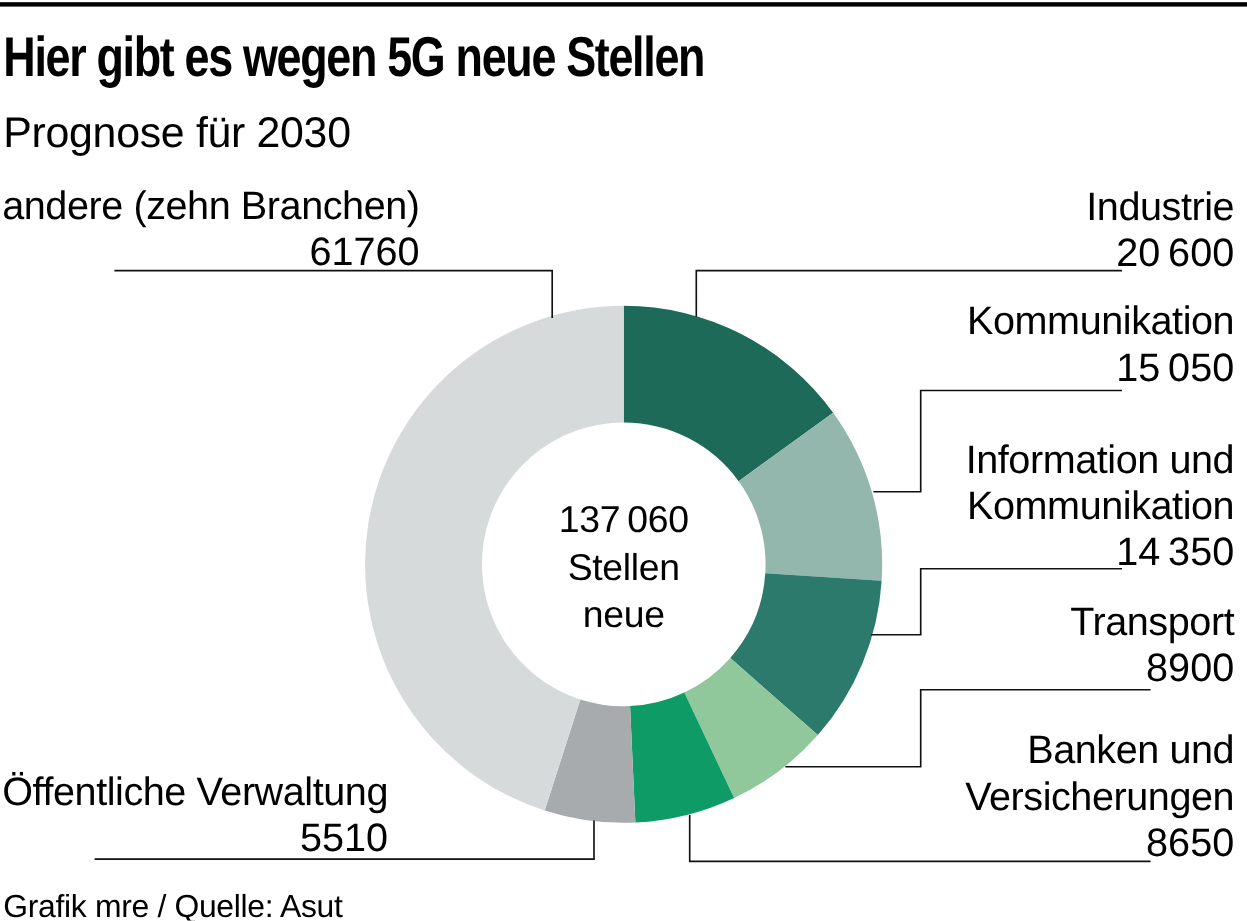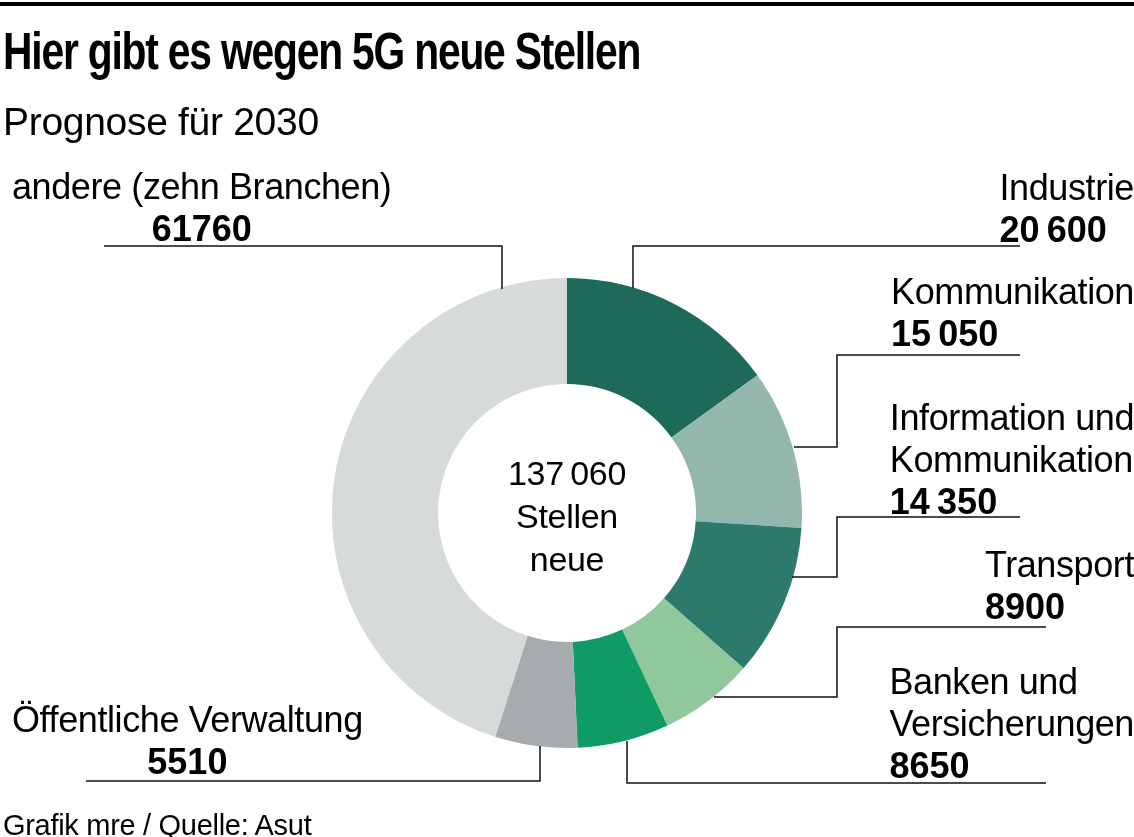--- a/index.html
+++ b/index.html
@@ -4,23 +4,23 @@
 <style>
   html,body{margin:0;padding:0;background:#ffffff;}
   body{font-family:"Liberation Sans","DejaVu Sans",sans-serif;color:#000;}
   #stage{position:relative;width:1134px;height:837px;background:#fff;overflow:hidden;}
   #top-rule{position:absolute;left:0;top:2px;width:1134px;height:4px;background:#000;}
   #chart-svg{position:absolute;left:0;top:0;width:1134px;height:837px;pointer-events:none;}
   .title{position:absolute;left:3px;top:22px;font-size:51px;font-weight:bold;letter-spacing:-1.5px;white-space:nowrap;}
   .title span{display:inline-block;transform:scaleX(0.8);transform-origin:0 50%;}
   .subtitle{position:absolute;left:3px;top:101px;font-size:39px;line-height:1.1;letter-spacing:-0.3px;}
   .callout{position:absolute;font-size:36px;line-height:42px;letter-spacing:-0.4px;white-space:nowrap;}
-  .callout.right{right:0;}
-  .callout.left{left:12px;text-align:center;}
-  .cl-value{font-weight:bold;letter-spacing:0;}
+  .callout.right{right:12px;text-align:right;}
+  .callout.left{left:2px;text-align:right;}
+  .cl-value{font-weight:normal;letter-spacing:0;}
   .center-label{position:absolute;left:567px;top:452px;transform:translateX(-50%);text-align:center;font-size:34px;line-height:43px;letter-spacing:-0.3px;}
   .center-label .cv{font-weight:normal;}
   .credit{position:absolute;left:3px;top:809px;font-size:29px;letter-spacing:-0.3px;}
 </style>
 </head>
 <body>
 
 <div id="stage">
   <div id="top-rule"></div>
 

